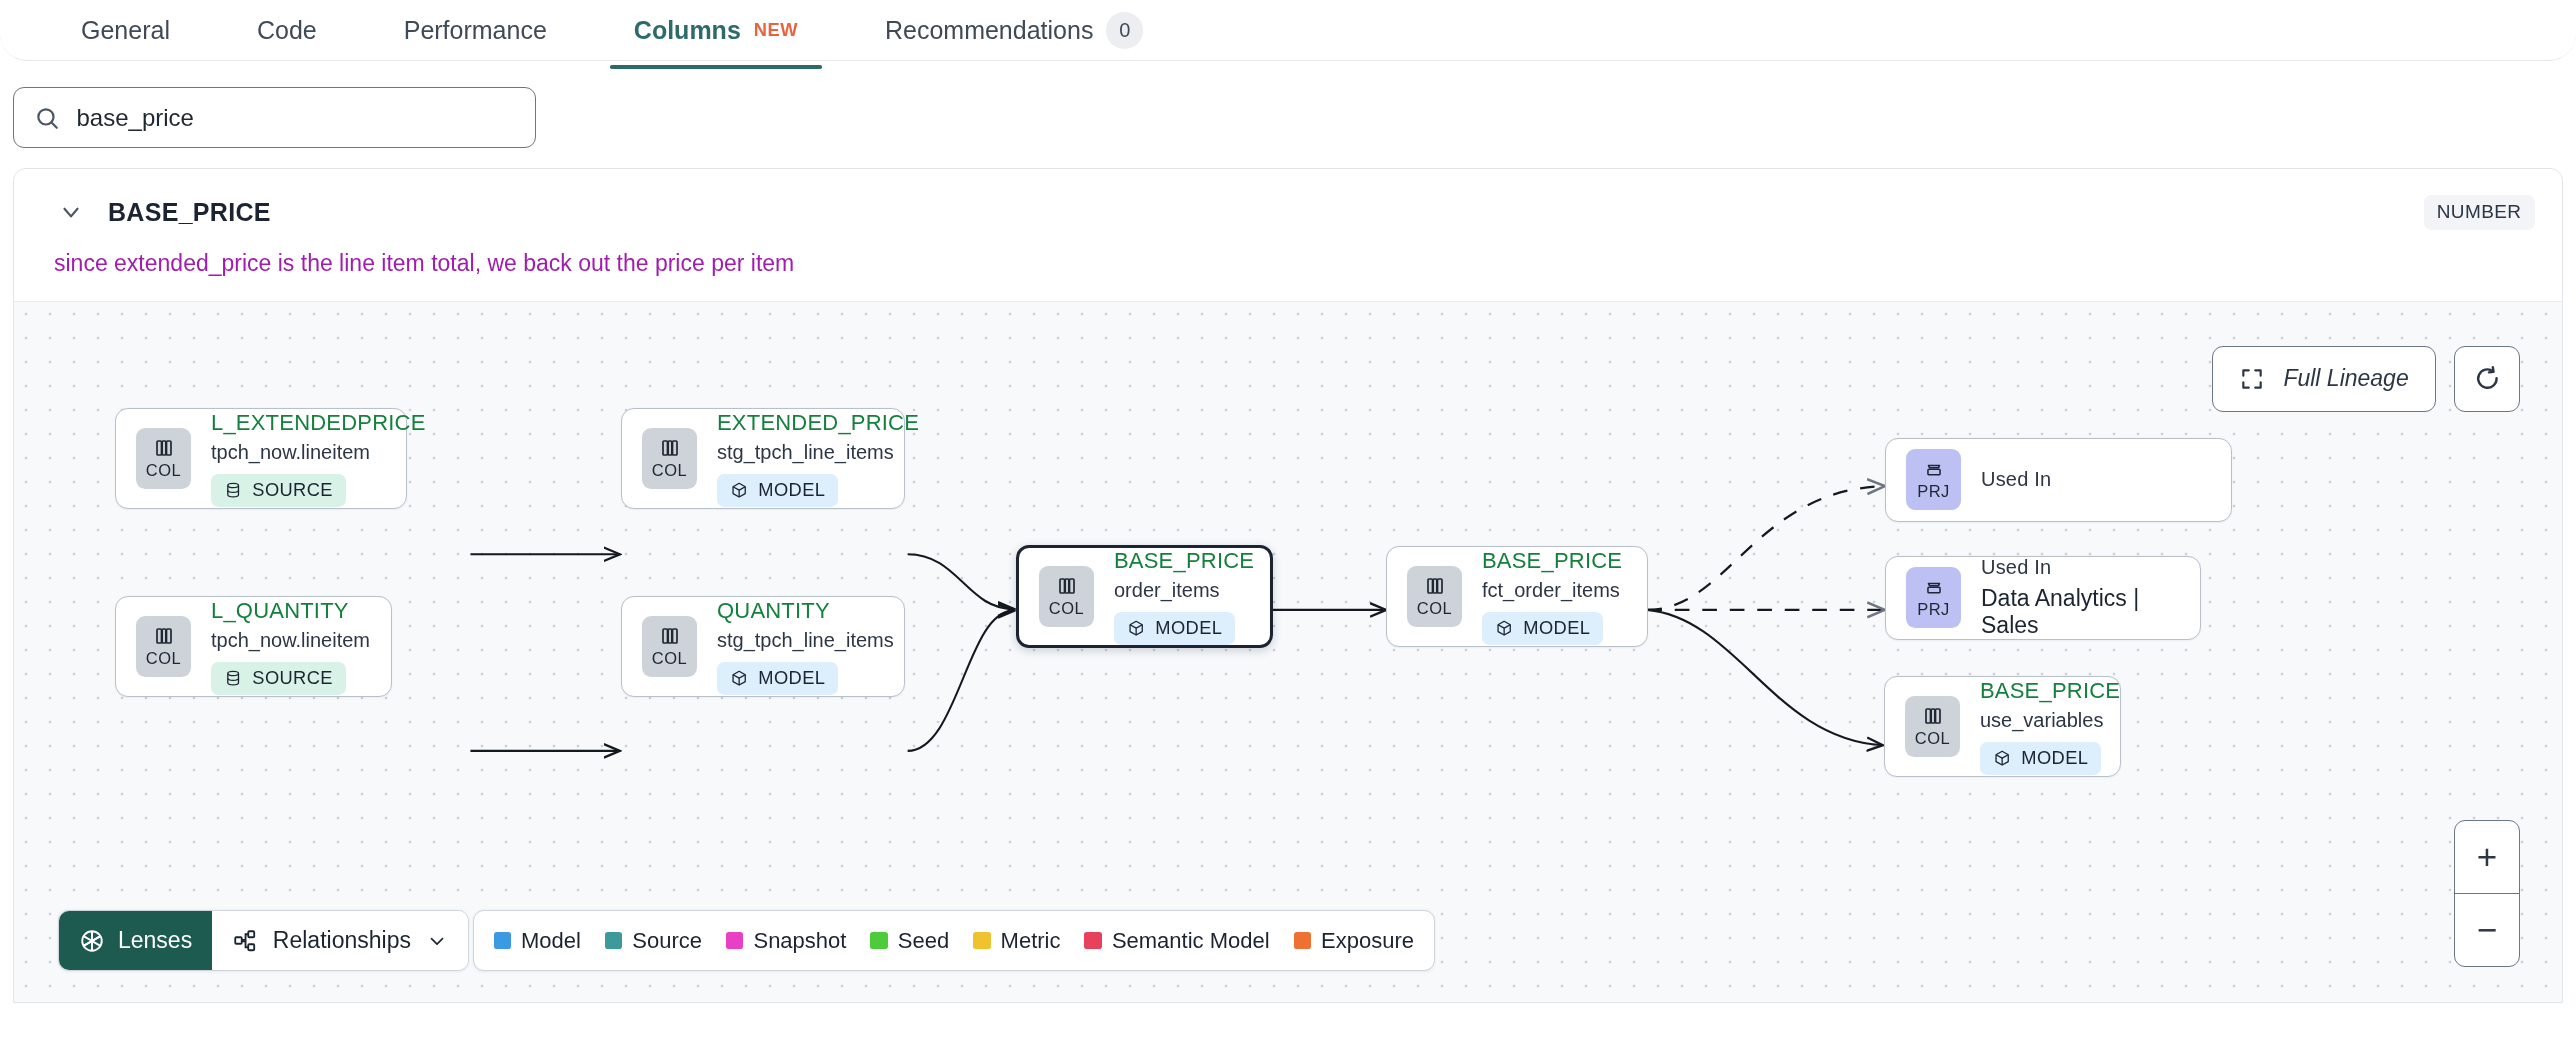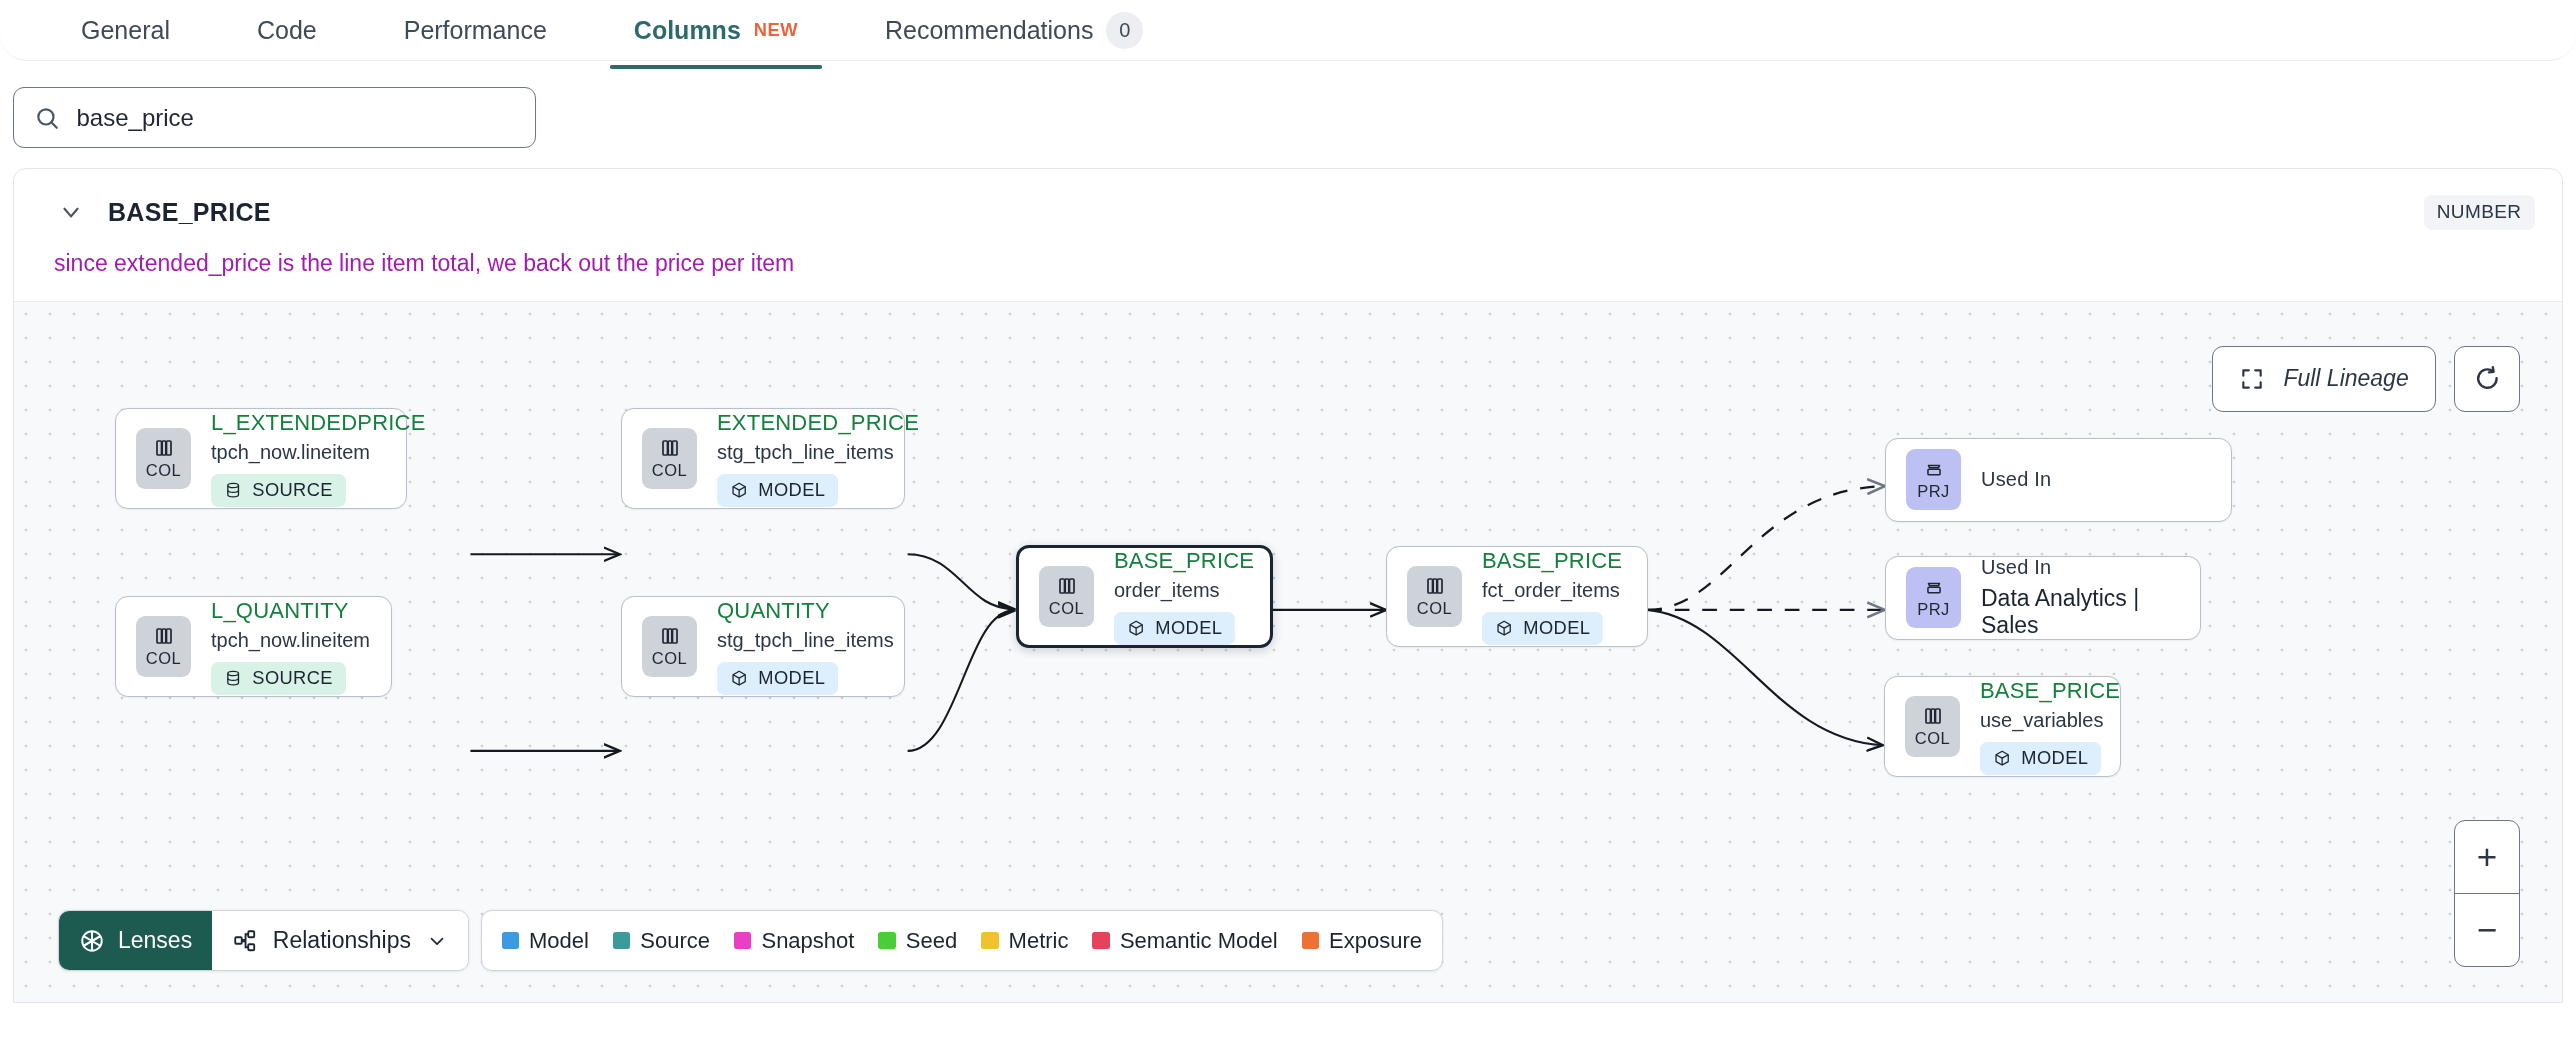--- a/index.html
+++ b/index.html
@@ -244,21 +244,21 @@
   }
   .zoomctl .zsep { border-top: 1.8px solid #6b7684; height: 0; }
 
   
   .bottombar {
     position: absolute;
     left: 44px;
     bottom: 31px;
     display: flex;
     align-items: center;
-    gap: 12px;
+    gap: 4px;
   }
   .lensgroup {
     display: flex;
     border-radius: 11px;
     overflow: hidden;
     border: 1.8px solid #cfd5dc;
     background: #fff;
     height: 61px;
     box-shadow: 0 0.9px 2.8px rgba(20,30,50,.08);
   }

